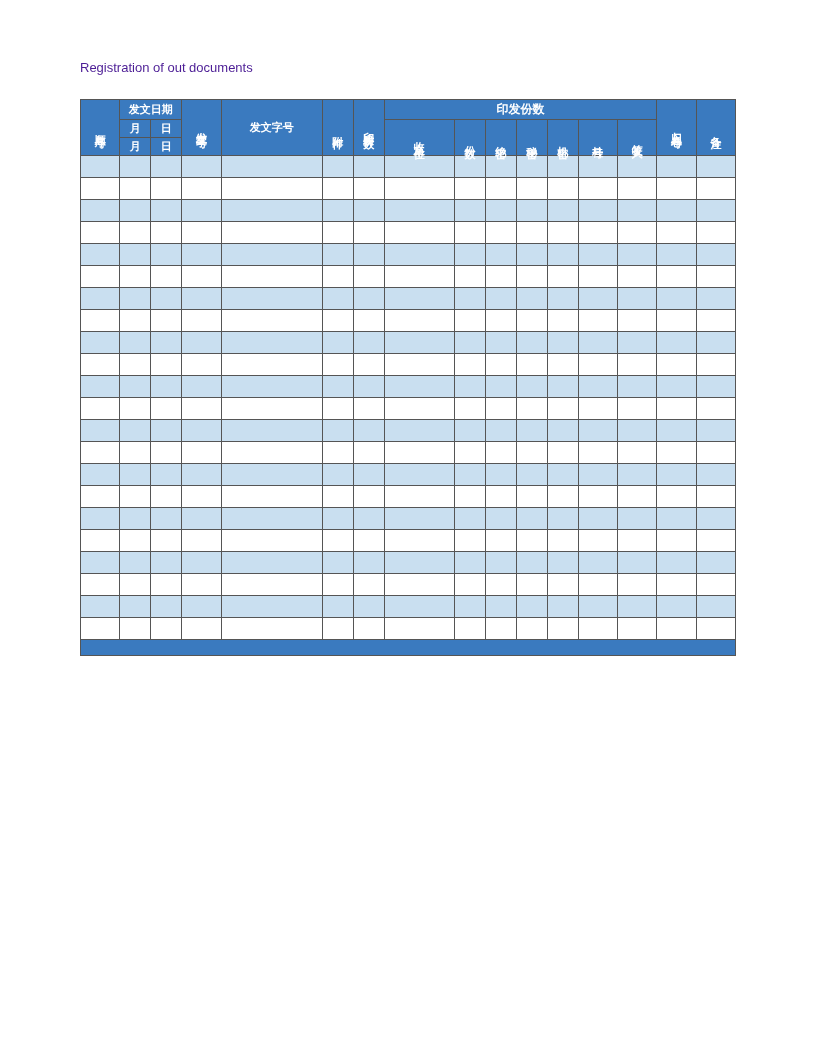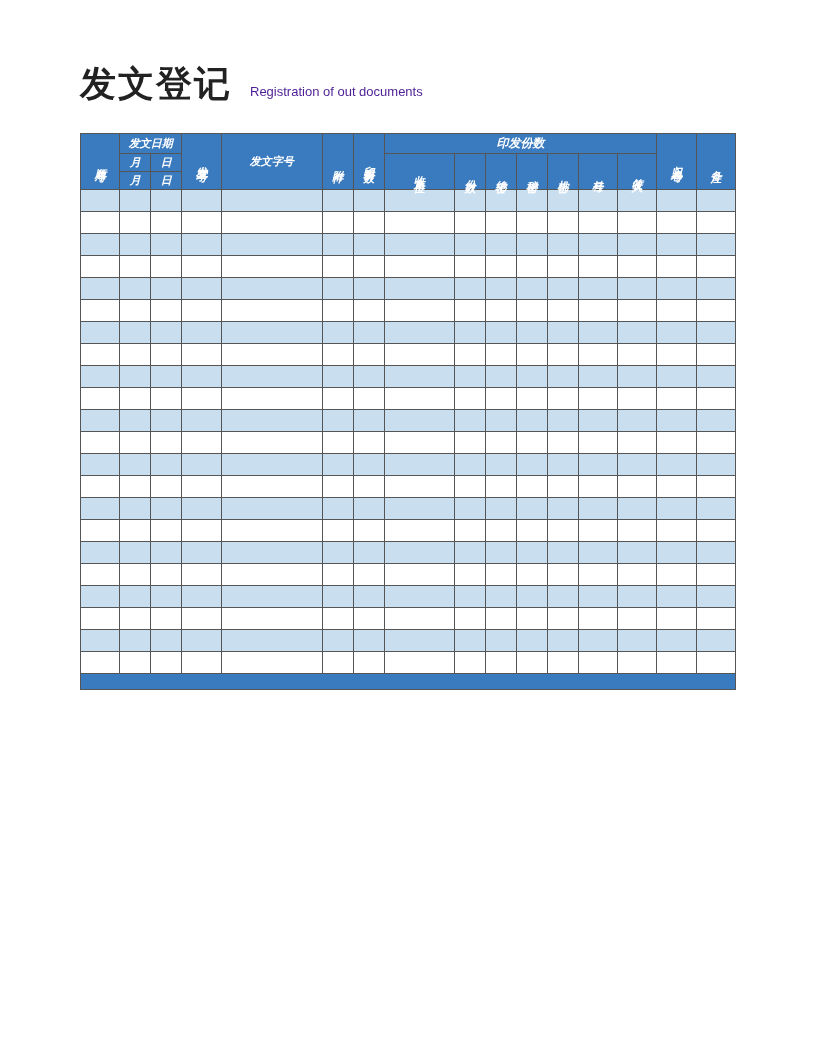--- a/index.html
+++ b/index.html
@@ -46,21 +46,20 @@
     }
     .header-row td {
       background-color: #3a7abf;
       color: #fff;
       font-weight: bold;
       writing-mode: horizontal-tb;
     }
     .header-main {
       background-color: #3a7abf !important;
       color: #fff !important;
-      font-style: italic;
     }
     .data-row-blue td {
       background-color: #c9dff0;
       height: 22px;
     }
     .data-row-white td {
       background-color: #fff;
       height: 22px;
     }
     .footer-row td {
@@ -86,21 +85,20 @@
     .col-jimi { width: 22px; }
     .col-guahao { width: 28px; }
     .col-qianshou { width: 28px; }
     .col-guiru { width: 28px; }
     .col-beizhu { width: 28px; }
   </style>
 </head>
 <body>
 
 <div class="page-title-area">
-  <span class="title-cn">发文登记</span>
   <span class="title-en">Registration of out documents</span>
 </div>
 
 <div class="table-container">
   <table>
     <colgroup>
       <col class="col-shunxu">
       <col class="col-month">
       <col class="col-day">
       <col class="col-zihu">

